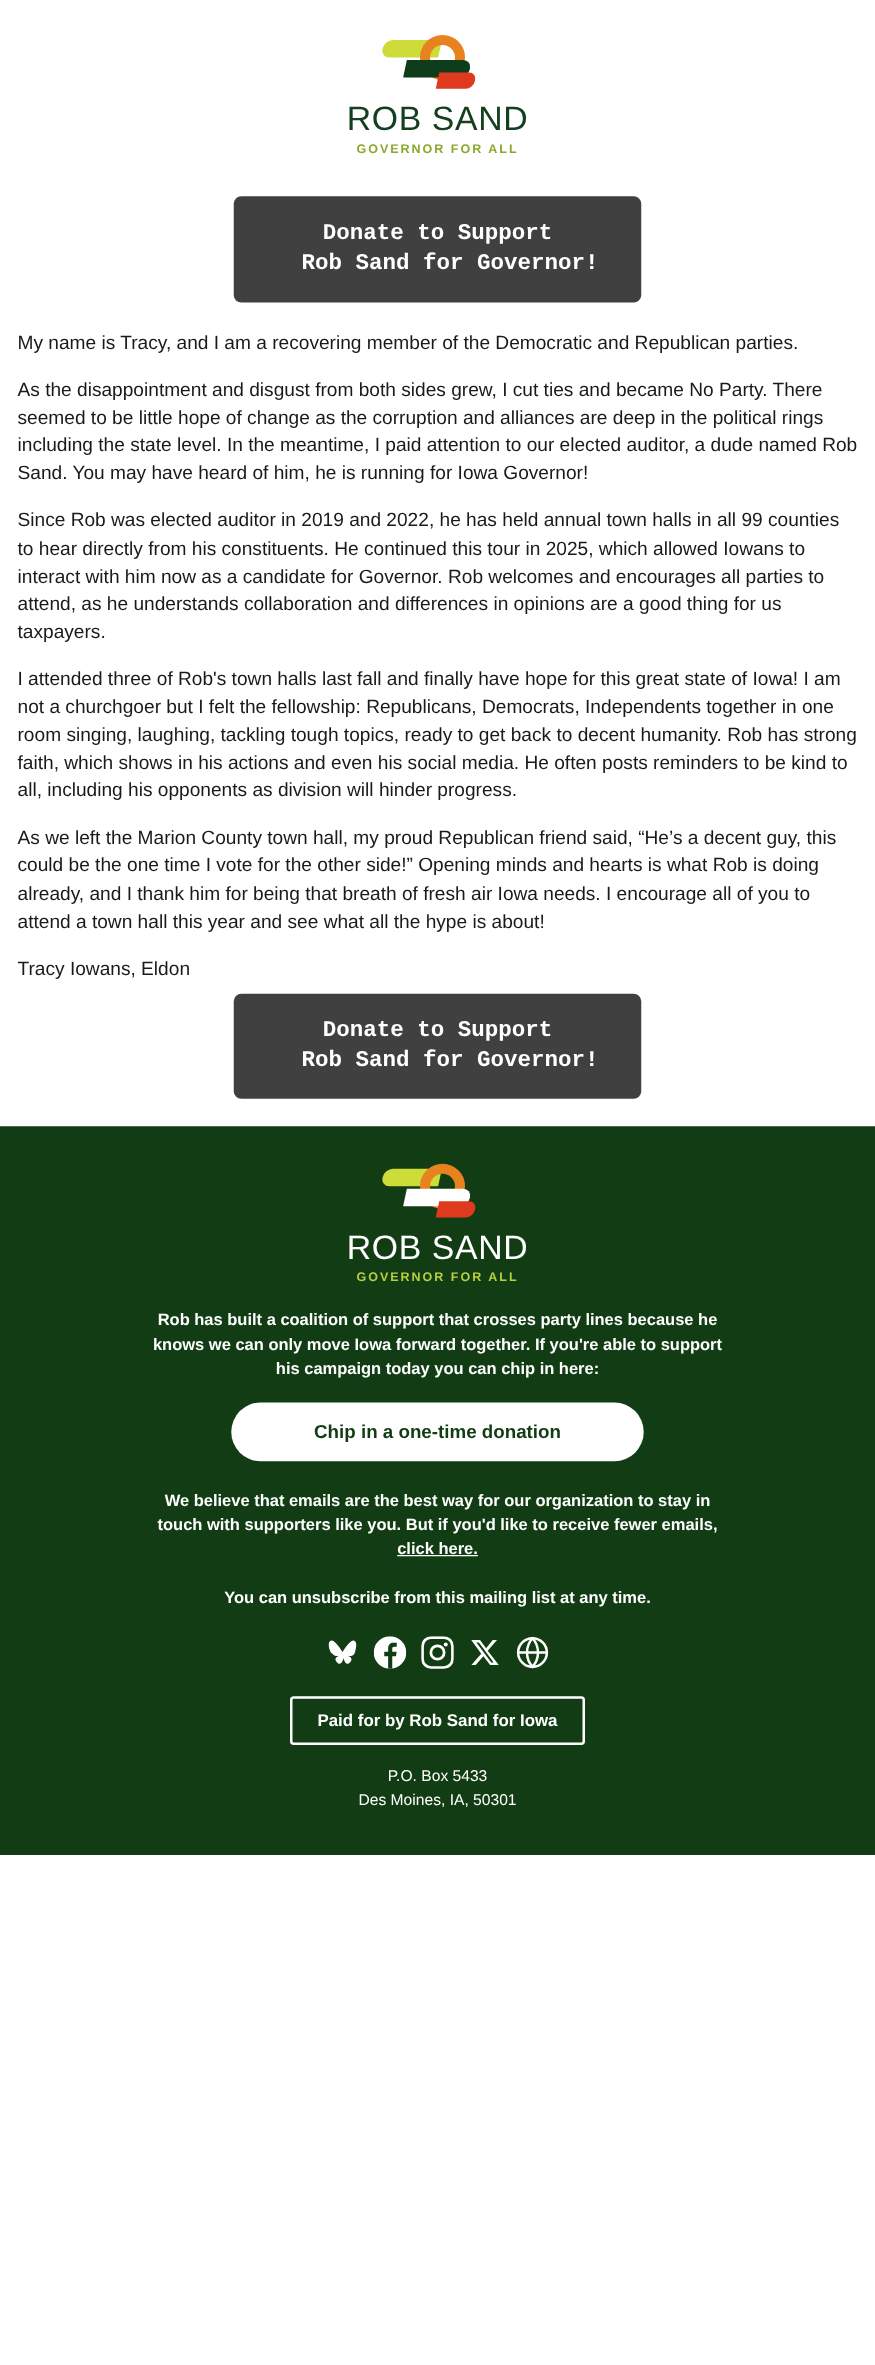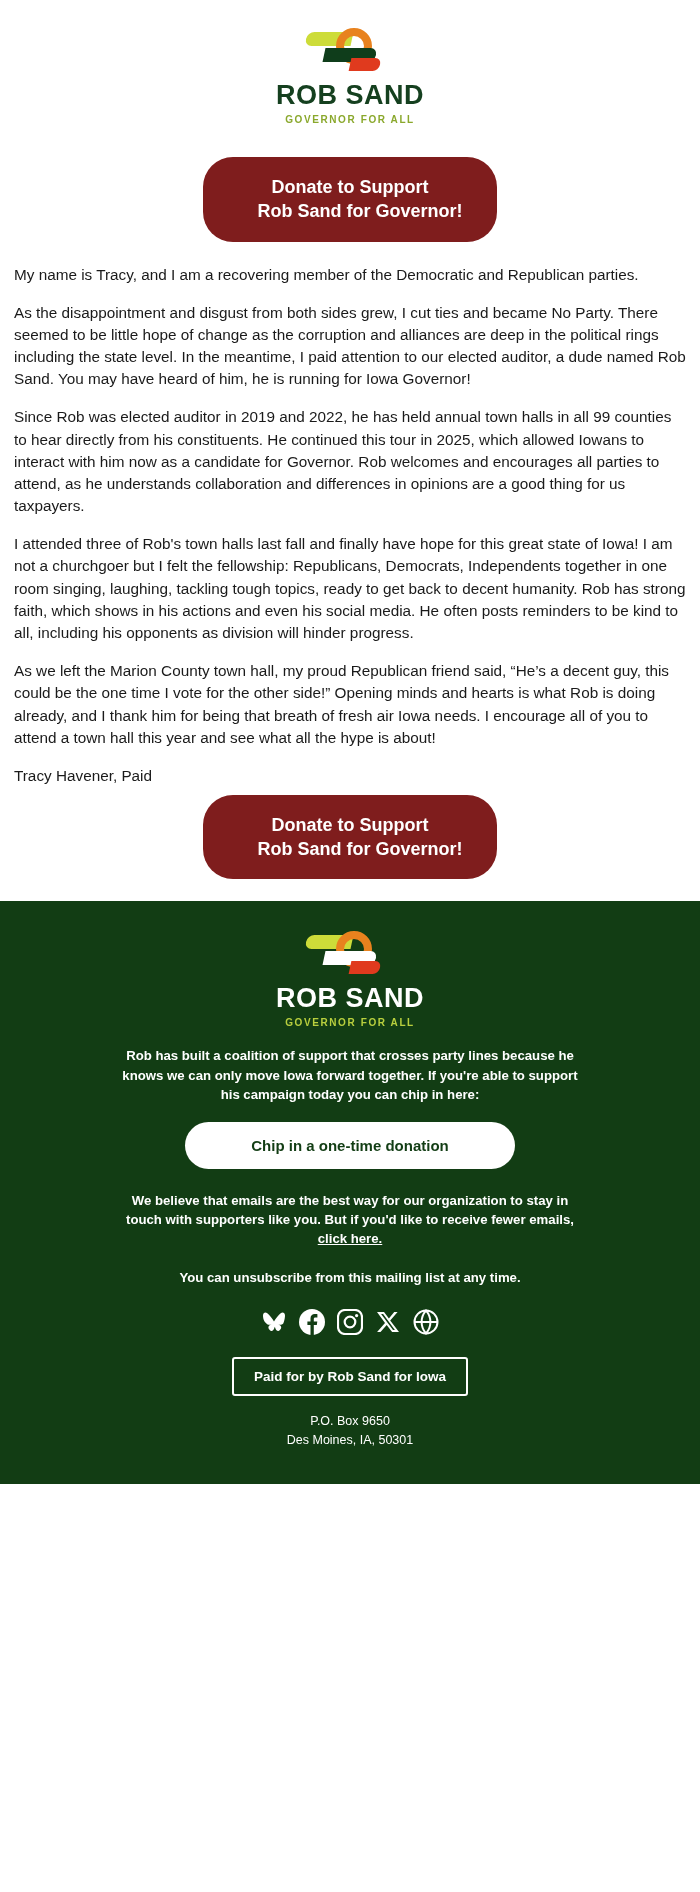--- a/index.html
+++ b/index.html
@@ -58,21 +58,21 @@
   .logo-mark .swoosh-r {
     position: absolute;
     left: 44px; top: 30px;
     width: 30px; height: 13px;
     background: #e03a1e;
     border-radius: 0 6px 6px 0;
     transform: skewX(-12deg);
   }
   .logo-name {
     font-size: 27px;
-    font-weight: bold;
+    font-weight: normal;
     letter-spacing: 0.5px;
     color: #15401f;
     line-height: 1;
   }
   .logo-tag {
     font-size: 10px;
     font-weight: bold;
     letter-spacing: 1.6px;
     color: #8aa82c;
     margin-top: 5px;
@@ -90,31 +90,31 @@
     font-size: 15.5px;
     color: #1a1a1a;
     margin: 14px 0 18px 2px;
   }
   .cta-wrap {
     display: flex;
     justify-content: center;
     margin: 10px 0 22px 0;
   }
   .cta-btn {
-    background: #7f1d1d;
+    background: #404040;
     color: #ffffff;
     font-weight: bold;
     font-size: 18px;
     line-height: 1.35;
     text-align: center;
     padding: 18px 34px;
-    border-radius: 30px;
+    border-radius: 6px;
     border: none;
     cursor: pointer;
-    font-family: Liberation Sans, sans-serif;
+    font-family: Liberation Mono, monospace;
     min-width: 254px;
   }
   .cta-btn .l2 { display: block; padding-left: 20px; }
   p.body-par {
     font-size: 15.3px;
     line-height: 1.45;
     color: #1a1a1a;
     margin: 5px 0 16px 2px;
   }
   p.signature {
@@ -224,21 +224,21 @@
         <span class="l2">Rob Sand for Governor!</span>
       </button>
     </div>
 
     <p class="body-par">My name is Tracy, and I am a recovering member of the Democratic and Republican parties.</p>
     <p class="body-par">As the disappointment and disgust from both sides grew, I cut ties and became No Party. There seemed to be little hope of change as the corruption and alliances are deep in the political rings including the state level. In the meantime, I paid attention to our elected auditor, a dude named Rob Sand. You may have heard of him, he is running for Iowa Governor!</p>
     <p class="body-par">Since Rob was elected auditor in 2019 and 2022, he has held annual town halls in all 99 counties to hear directly from his constituents. He continued this tour in 2025, which allowed Iowans to interact with him now as a candidate for Governor. Rob welcomes and encourages all parties to attend, as he understands collaboration and differences in opinions are a good thing for us taxpayers.</p>
     <p class="body-par">I attended three of Rob's town halls last fall and finally have hope for this great state of Iowa! I am not a churchgoer but I felt the fellowship: Republicans, Democrats, Independents together in one room singing, laughing, tackling tough topics, ready to get back to decent humanity. Rob has strong faith, which shows in his actions and even his social media. He often posts reminders to be kind to all, including his opponents as division will hinder progress.</p>
     <p class="body-par">As we left the Marion County town hall, my proud Republican friend said, “He’s a decent guy, this could be the one time I vote for the other side!” Opening minds and hearts is what Rob is doing already, and I thank him for being that breath of fresh air Iowa needs. I encourage all of you to attend a town hall this year and see what all the hype is about!</p>
 
-    <p class="signature">Tracy Havener, Paid</p>
+    <p class="signature">Tracy Iowans, Eldon</p>
 
     <div class="cta-wrap">
       <button class="cta-btn">
         <span class="l1">Donate to Support</span>
         <span class="l2">Rob Sand for Governor!</span>
       </button>
     </div>
   </div>
 
   <div class="footer">
@@ -296,17 +296,17 @@
         <svg width="26" height="26" viewBox="0 0 26 26" fill="none" stroke="#fff" stroke-width="2">
             <circle cx="13" cy="13" r="11.5"></circle>
             <path d="M1.8 13h22.4M13 1.6c3 3.3 4.4 7.3 4.4 11.4S16 21.1 13 24.4C10 21.1 8.6 17.1 8.6 13S10 4.9 13 1.6z"></path>
           </svg>
       </span>
     </div>
 
     <div class="paid-box">Paid for by Rob Sand for Iowa</div>
 
     <div class="addr">
-      <div>P.O. Box 9650</div>
+      <div>P.O. Box 5433</div>
       <div>Des Moines, IA, 50301</div>
     </div>
   </div>
 </div>
 
 </body></html>

